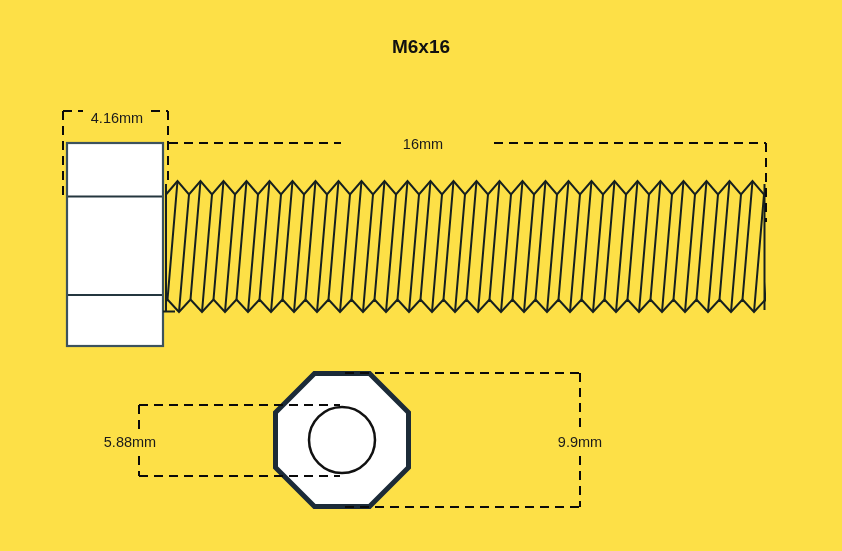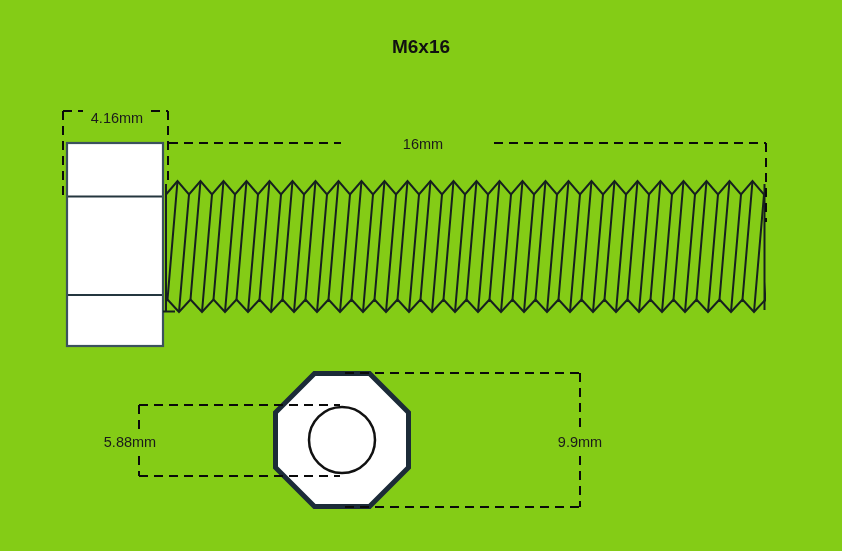--- a/index.html
+++ b/index.html
@@ -6,21 +6,21 @@
     --outline:#3c525d;
     --octagon:#1c2b38;
     --line:#16201f;
     --dash:#0a0a0a;
     --text:#1b1b1b;
   }
   html,body{margin:0;padding:0;background:#fff;}
   .page{
     position:relative;
     width:842px;height:551px;
-    background:#84cc16;
+    background:#fde047;
     font-family:"Liberation Sans", sans-serif;
     overflow:hidden;
   }
   svg{display:block;}
   .dash{stroke:var(--dash);stroke-width:2;stroke-dasharray:9 6;fill:none;}
   .thin{stroke:var(--line);stroke-width:2;fill:none;}
   .head{stroke:var(--outline);stroke-width:2.2;fill:#ffffff;}
   .facet{stroke:#24363f;stroke-width:1.8;fill:none;}
   .oct{stroke:var(--octagon);stroke-width:5;fill:#ffffff;stroke-linejoin:miter;}
   .hole{stroke:#111;stroke-width:2.5;fill:#ffffff;}

